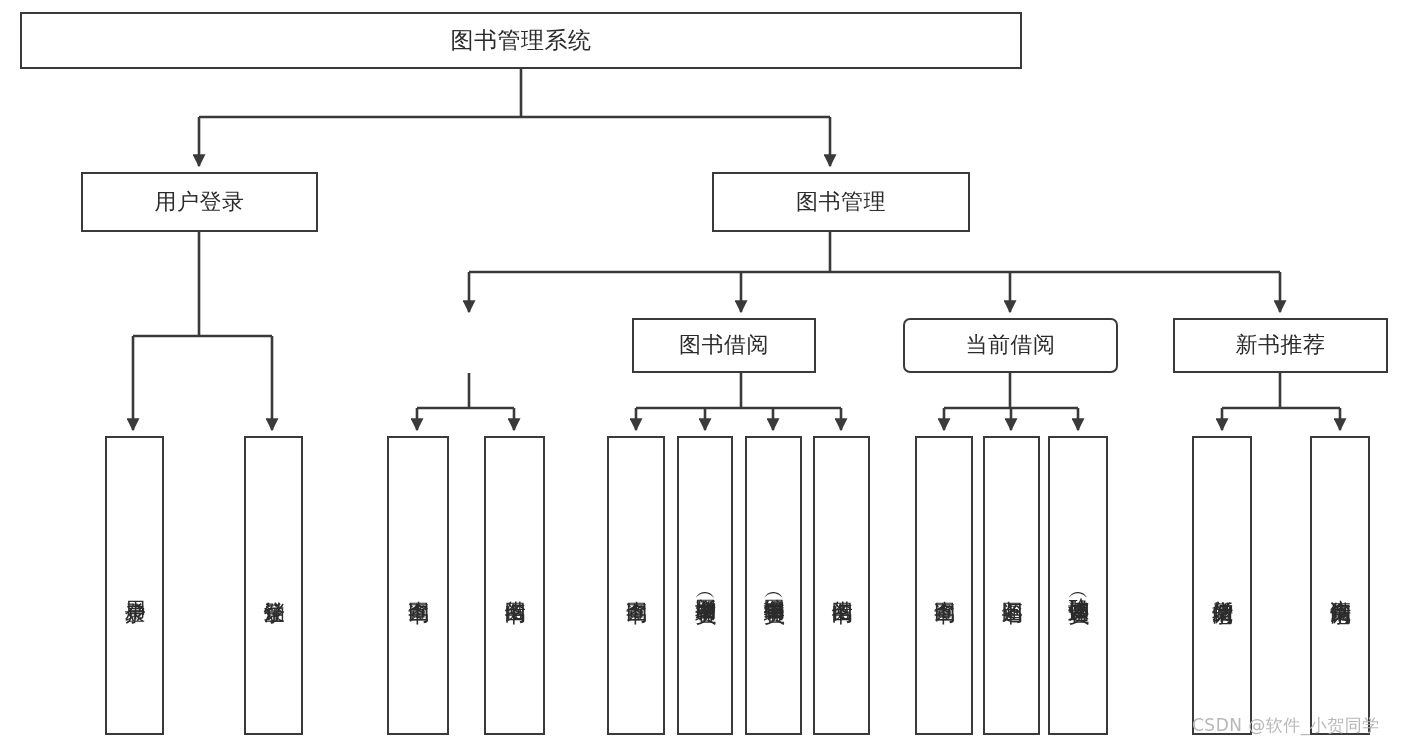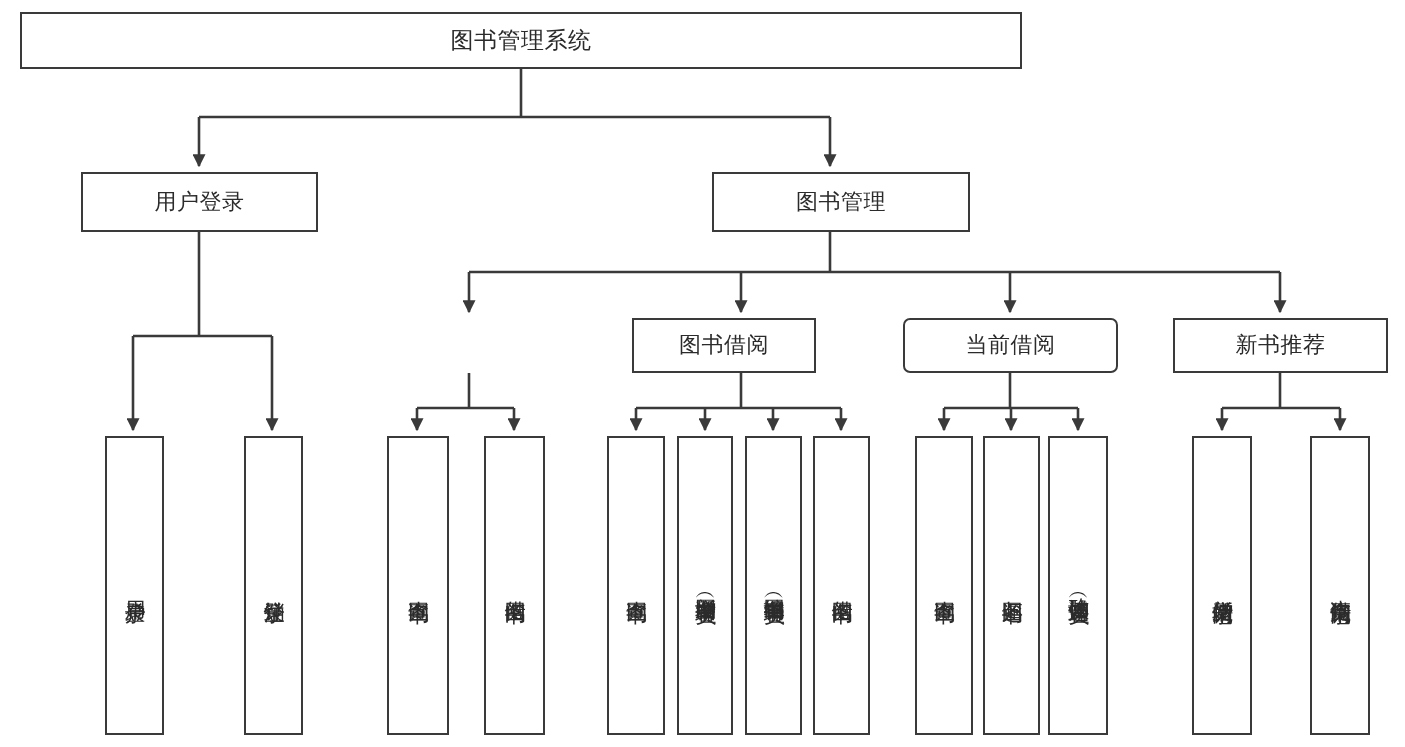--- a/index.html
+++ b/index.html
@@ -176,14 +176,15 @@
   <div class="node leaf" style="left: 1048px; top: 436px; width: 60px; height: 299px;">
     <span class="node-label">确认归还（管理员）</span>
   </div>
   <div class="node leaf" style="left: 1192px; top: 436px; width: 60px; height: 299px;">
     <span class="node-label">新增借阅记录</span>
   </div>
   <div class="node leaf" style="left: 1310px; top: 436px; width: 60px; height: 299px;">
     <span class="node-label">查询借阅记录</span>
   </div>
 
+  <div class="watermark" style="left: 1192px; top: 714px;">CSDN @软件_小贺同学</div>
 
 </div>
 
 </body></html>

